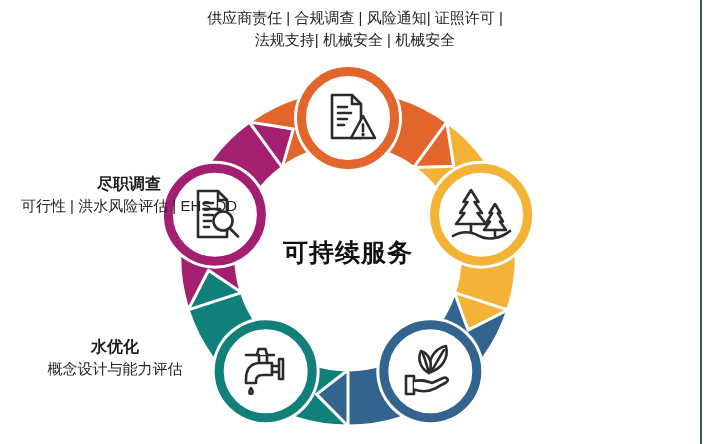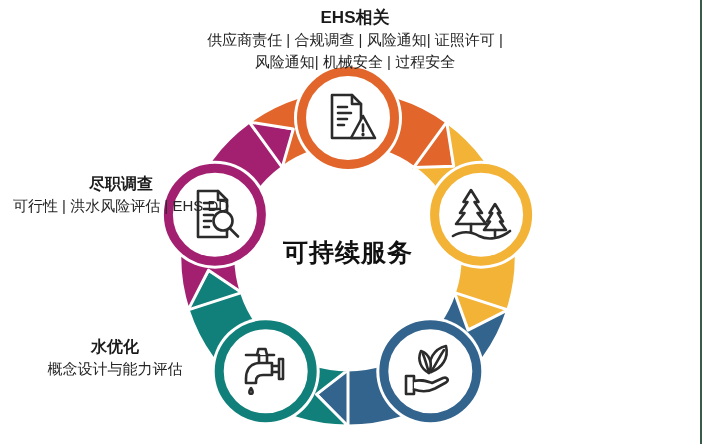--- a/index.html
+++ b/index.html
@@ -10,21 +10,21 @@
   .stage svg{position:absolute;left:0;top:0;}
   .label{position:absolute;display:flex;flex-direction:column;align-items:center;
          text-align:center;color:#1a1a1a;}
   .label-title{font-size:16px;font-weight:700;line-height:1.3;white-space:nowrap;}
   .label-line{font-size:15px;line-height:1.45;white-space:nowrap;color:#262626;}
   .label-top{left:225px;top:7px;width:260px;}
   .label-top .label-title{font-size:17px;}
   .label-right{left:528px;top:184px;width:176px;}
   .label-br{left:468px;top:337px;width:205px;}
   .label-bl{left:15px;top:337px;width:200px;}
-  .label-left{left:8px;top:174px;width:162px;padding-left:32px;}
+  .label-left{left:16px;top:174px;width:162px;padding-left:32px;}
   .center-title{position:absolute;left:258px;top:236px;width:180px;text-align:center;
                 font-size:25px;font-weight:700;color:#111;letter-spacing:1px;}
   .edge-line{position:absolute;left:700px;top:0;width:2px;height:444px;}
   .icon-art{stroke-width:2.6;stroke-linecap:round;stroke-linejoin:round;fill:none;}
 </style>
 </head>
 <body>
 
 <div class="stage">
 
@@ -97,23 +97,22 @@
       <path d="M35 8 V17 H44"></path>
       <path d="M21 20 H30 M21 26 H37 M21 32 H30 M21 38 H28 M21 44 H26"></path>
       <circle cx="40" cy="38" r="9.5" fill="#fff"></circle>
       <path d="M46.5 45 L55 53.5"></path>
     </g>
   </svg>
 
   <div class="center-title">可持续服务</div>
 
   <div class="label label-top">
-    <div class="label-title">EHS相关</div>
     <div class="label-line">供应商责任 | 合规调查 | 风险通知| 证照许可 |</div>
-    <div class="label-line">风险通知| 机械安全 | 过程安全</div>
+    <div class="label-line">法规支持| 机械安全 | 机械安全</div>
   </div>
 
 
 
   <div class="label label-bl">
     <div class="label-title">水优化</div>
     <div class="label-line">概念设计与能力评估</div>
   </div>
 
   <div class="label label-left">

